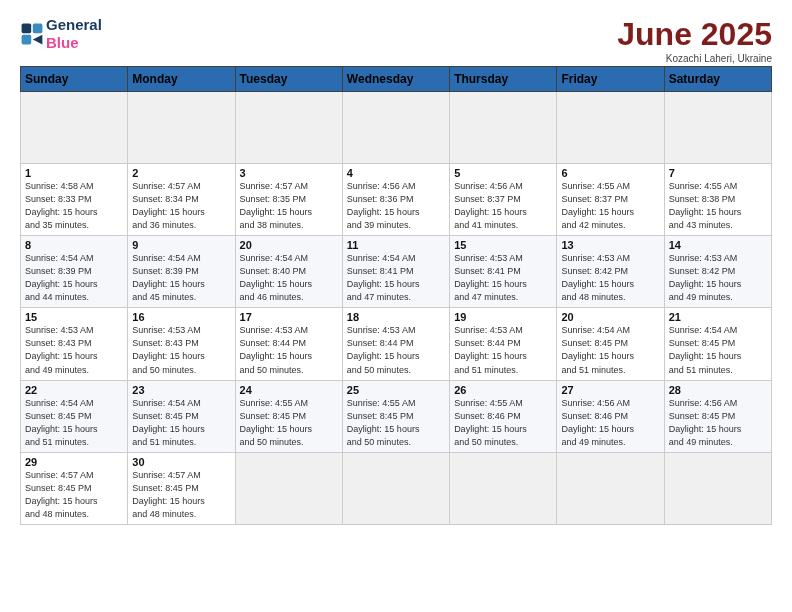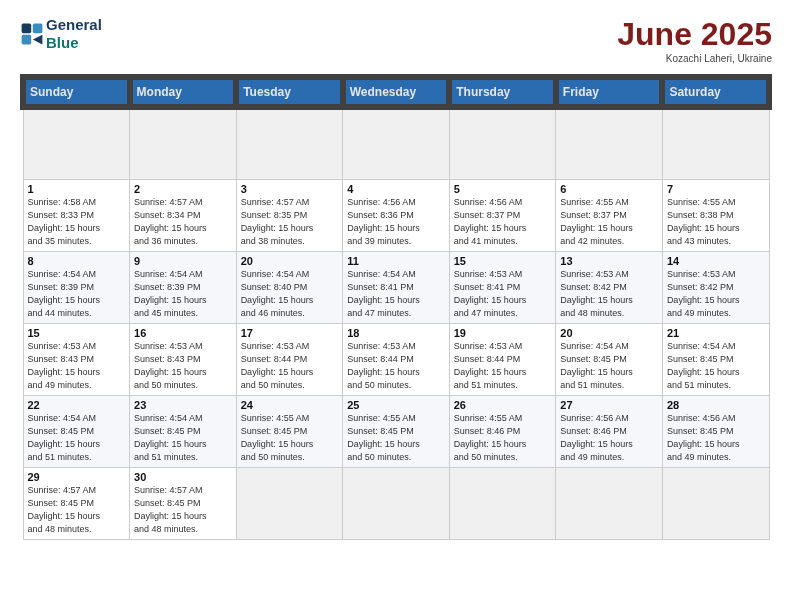--- a/index.html
+++ b/index.html
@@ -13,21 +13,21 @@
     .page {
       width: 792px;
       height: 612px;
       padding: 16px 20px 10px 20px;
       background: #fff;
     }
     .header {
       display: flex;
       align-items: flex-start;
       justify-content: space-between;
-      margin-bottom: 10px;
+      margin-bottom: 2px;
       gap: 47px;
     }
     .logo {
       display: flex;
       align-items: center;
     }
     .logo-text {
       font-size: 15px;
       font-weight: bold;
       color: #1a3a5c;
@@ -50,26 +50,26 @@
       font-size: 10px;
       color: #444;
     }
     table {
       width: 100%;
       border-collapse: collapse;
       table-layout: fixed;
     }
     thead tr th {
       background-color: #2b6cb0;
-      color: #e5e5e5;
+      color: #000000;
       font-size: 12px;
       font-weight: bold;
       padding: 5px 4px;
       text-align: left;
-      border: 6px solid #404040;
+      border: 1px solid #404040;
     }
     tbody tr td {
       border: 1px solid #ccc;
       vertical-align: top;
       padding: 3px 4px;
       font-size: 9.5px;
       color: #222;
       height: 72px;
       background: #fff;
     }
@@ -102,21 +102,21 @@
   <div class="header">
     <div class="logo">
       <svg class="logo-icon" viewBox="0 0 30 30">
         <rect x="2" y="2" width="12" height="12" rx="2" fill="#1a3a5c"></rect>
         <rect x="16" y="2" width="12" height="12" rx="2" fill="#3a8cc1"></rect>
         <rect x="2" y="16" width="12" height="12" rx="2" fill="#3a8cc1"></rect>
         <polygon points="16,22 28,16 28,28" fill="#1a3a5c"></polygon>
       </svg>
       <div class="logo-text">
         <div>General</div>
-        <div style="color:#0f766e;">Blue</div>
+        <div style="color:#ec4899;">Blue</div>
       </div>
     </div>
     <div class="title-area">
       <div class="calendar-title">June 2025</div>
       <div class="calendar-subtitle">Kozachi Laheri, Ukraine</div>
     </div>
   </div>
 
   <table>
     <thead>

